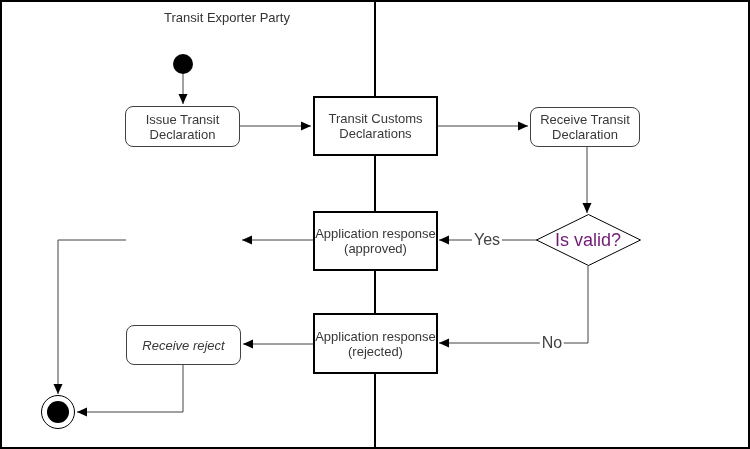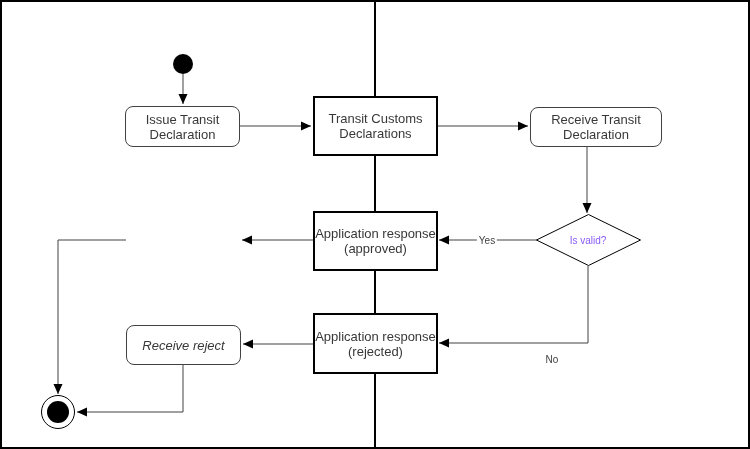--- a/index.html
+++ b/index.html
@@ -19,34 +19,35 @@
   }
   .node { position:absolute; background:#ffffff; display:flex; align-items:center; justify-content:center; }
   .node span { font-size:13px; line-height:15px; text-align:center; white-space:pre-line; }
   .action { border:1px solid #424242; border-radius:8px; }
   .task { border:2px solid #000000; }
   .initial { border-radius:50%; background:#000; }
   .final { border:1px solid #000; border-radius:50%; background:#fff; }
   .final-inner { width:22px; height:22px; border-radius:50%; background:#000; }
   .decision-label {
     position:absolute; transform:translate(-50%,-50%);
-    font-size:10px; color:#8b5cf6; white-space:nowrap;
+    font-size:18px; color:#701a75; white-space:nowrap;
   }
   .edge-label {
     position:absolute; transform:translate(-50%,-50%);
-    font-size:10px; color:#424242; background:#ffffff; padding:0 2px; white-space:nowrap;
+    font-size:16px; color:#424242; background:#ffffff; padding:0 2px; white-space:nowrap;
   }
 </style>
 </head>
 <body>
 
 <div class="stage">
 
   <div class="divider"></div>
 
+  <div class="lane-header" style="left:227px; top:18px;">Transit Exporter Party</div>
 
   <svg class="edges" width="750" height="449" viewBox="0 0 750 449">
     <defs>
       <marker id="arrow" markerUnits="userSpaceOnUse" markerWidth="10" markerHeight="10" refX="10" refY="5" orient="auto">
         <path d="M0,0.5 L10,5 L0,9.5 Z" style="fill:#000;stroke:none;"></path>
       </marker>
     </defs>
     <path d="M183,74 L183,104" marker-end="url(#arrow)"></path>
     <path d="M240,126 L311,126" marker-end="url(#arrow)"></path>
     <path d="M437,126 L528,126" marker-end="url(#arrow)"></path>
@@ -65,21 +66,21 @@
   <div class="node action" style="left:125px; top:106px; width:115px; height:41px;">
     <span>Issue Transit
 Declaration</span>
   </div>
 
   <div class="node task" style="left:313px; top:96px; width:125px; height:60px;">
     <span>Transit Customs
 Declarations</span>
   </div>
 
-  <div class="node action" style="left:530px; top:107px; width:132px; height:40px;">
+  <div class="node action" style="left:530px; top:107px; width:110px; height:40px;">
     <span>Receive Transit
 Declaration</span>
   </div>
 
   <div class="decision-label" style="left:588px; top:240px;">Is valid?</div>
 
   <div class="node task" style="left:313px; top:211px; width:125px; height:60px;">
     <span>Application response
 (approved)</span>
   </div>
@@ -88,20 +89,20 @@
   <div class="node task" style="left:313px; top:313px; width:125px; height:61px;">
     <span>Application response
 (rejected)</span>
   </div>
 
   <div class="node action" style="left:126px; top:325px; width:115px; height:40px;font-style:italic;">
     <span>Receive reject</span>
   </div>
 
   <div class="edge-label" style="left:487px; top:240px;">Yes</div>
-  <div class="edge-label" style="left:552px; top:359px;">No</div>
+  <div class="edge-label" style="left:552px; top:343px;">No</div>
 
   <div class="node final" style="left:41px; top:395px; width:34px; height:34px;">
     <div class="final-inner"></div>
   </div>
 
   <div class="frame"></div>
 </div>
 
 </body></html>

